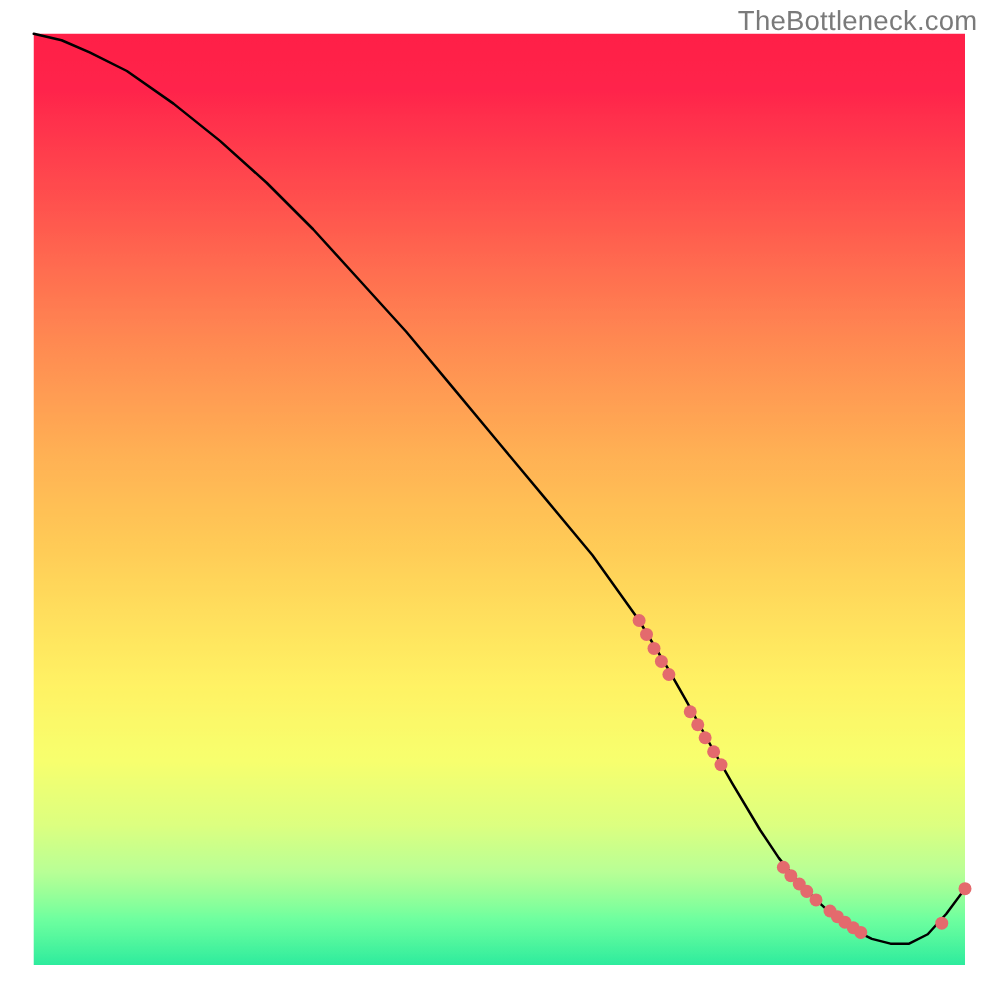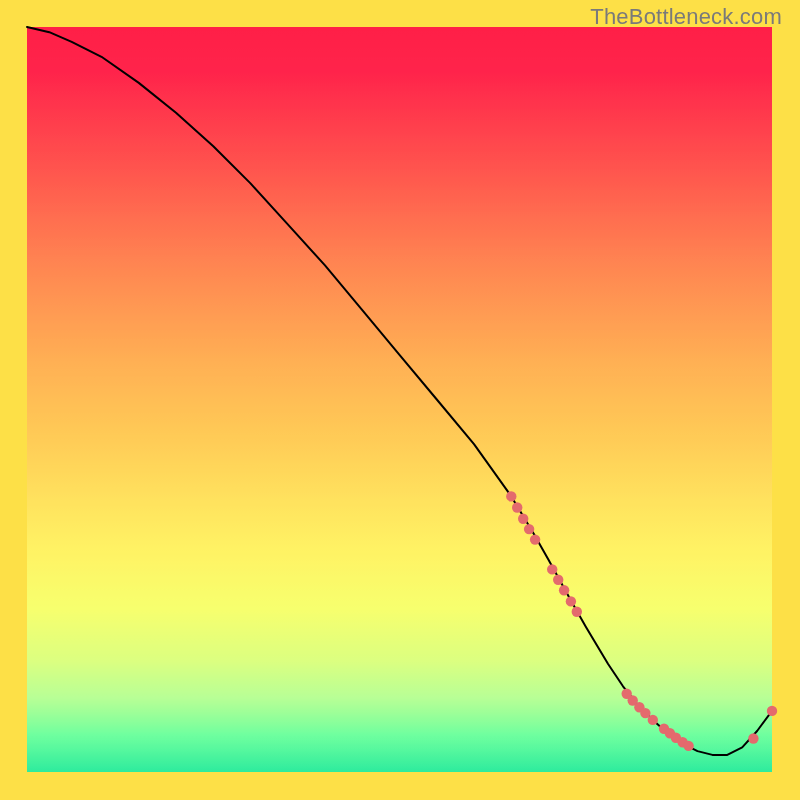--- a/index.html
+++ b/index.html
@@ -8,21 +8,21 @@
     width: 800px;
     height: 800px;
     background: #000;
     font-family: Arial, Helvetica, sans-serif;
     overflow: hidden;
   }
   .frame {
     position: relative;
     width: 800px;
     height: 800px;
-    background: #fde047;
+    background: #ffffff;
   }
   .watermark {
     position: absolute;
     top: 4px;
     right: 18px;
     color: #7a7a7a;
     font-size: 22px;
     letter-spacing: 0.2px;
     font-weight: 400;
     z-index: 20;

